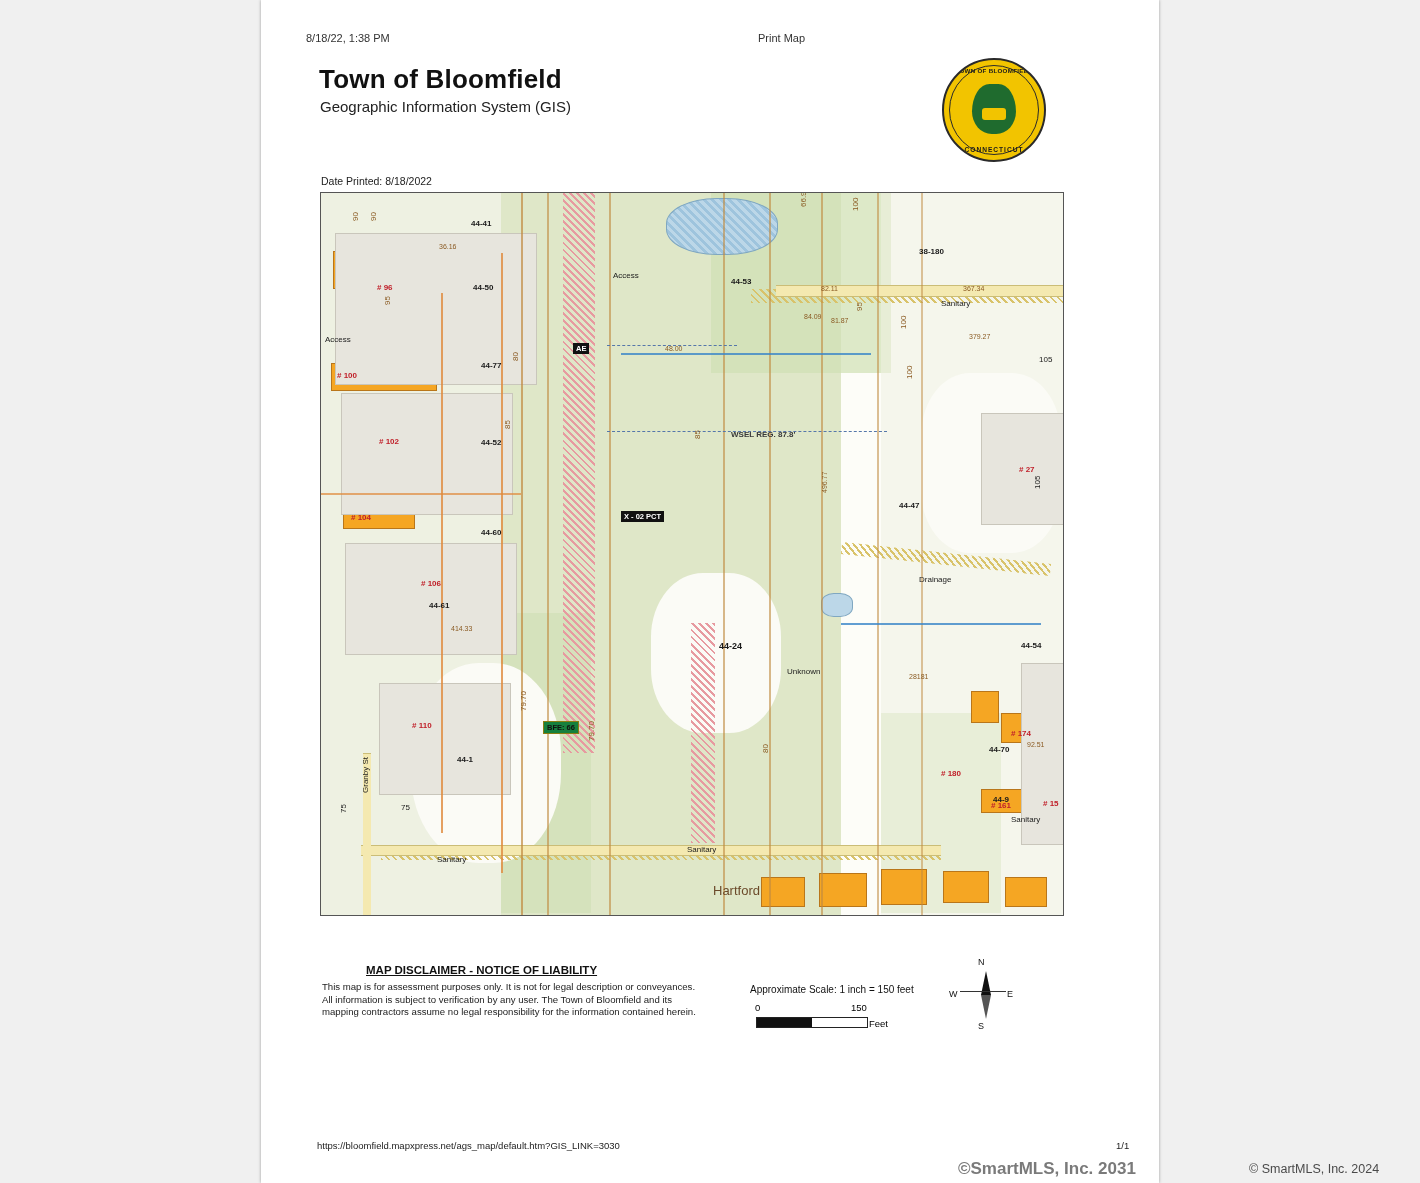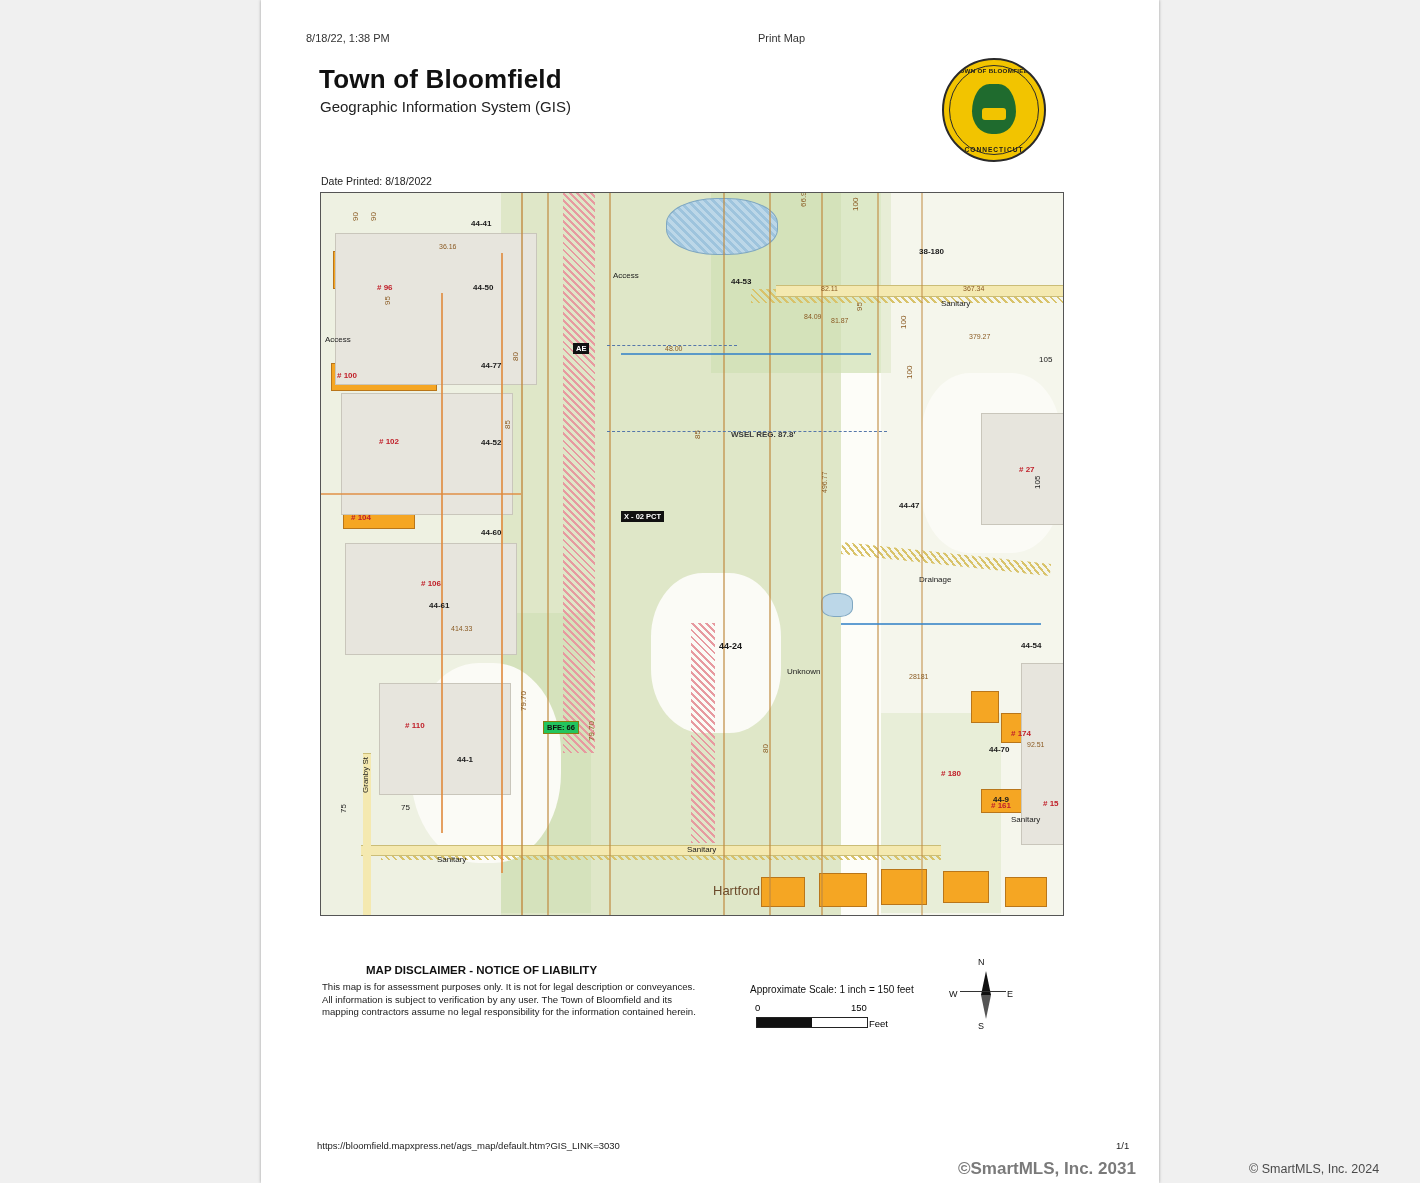--- a/index.html
+++ b/index.html
@@ -39,24 +39,24 @@
   .white-area{position:absolute;background:#fbfbf6;}
   .water{position:absolute;background:#bcd7e8;border:1px solid #7fa7c1;}
   .road{position:absolute;background:#f4e9b0;border-top:1px solid #cbbd77;border-bottom:1px solid #cbbd77;}
   .line-brn{position:absolute;background:#c08a40;}
   .line-org{position:absolute;background:#e08a3c;}
   .line-blue{position:absolute;background:#3a86c8;}
   .hatch{position:absolute;background:repeating-linear-gradient(45deg,#e79aa0 0 2px,transparent 2px 5px);border:1px solid #d3757d;}
   .hatch-y{position:absolute;background:repeating-linear-gradient(45deg,#d9c36a 0 2px,transparent 2px 5px);}
   .dash{position:absolute;border-top:1px dashed #5577aa;}
   .badge{position:absolute;background:#111;color:#fff;font-size:7.5px;font-weight:bold;padding:1px 3px;}
-  .badge.y{background:#22c55e;color:#111;border:1px solid #8a7d12;}
+  .badge.y{background:#15803d;color:#111;border:1px solid #8a7d12;}
 
   
-  .disc-title{position:absolute;left:61px;top:964px;font-size:11.5px;font-weight:bold;color:#111;padding-left:44px;}
+  .disc-title{position:absolute;left:61px;top:964px;font-size:11.5px;font-weight:bold;color:#111;text-decoration:underline;padding-left:44px;}
   .disc-body{position:absolute;left:61px;top:981px;width:385px;font-size:9.6px;line-height:12.6px;color:#222;}
   .scale-note{position:absolute;left:489px;top:984px;font-size:10px;color:#111;}
   .bar-zero{position:absolute;left:494px;top:1002px;font-size:9.5px;}
   .bar-150{position:absolute;left:590px;top:1002px;font-size:9.5px;}
   .bar-feet{position:absolute;left:608px;top:1018px;font-size:9.5px;}
   .bar{position:absolute;left:495px;top:1017px;width:110px;height:9px;border:1px solid #222;background:linear-gradient(to right,#111 0 50%,#fff 50% 100%);}
   .compass{position:absolute;left:686px;top:957px;width:70px;height:76px;}
   .compass .n,.compass .s,.compass .e,.compass .w{position:absolute;font-size:9px;color:#111;}
   .compass .n{left:31px;top:0;}
   .compass .s{left:31px;top:64px;}
@@ -174,21 +174,21 @@
       <div class="lbl b" style="left:700px;top:448px;">44-54</div>
       <div class="lbl b" style="left:668px;top:552px;">44-70</div>
       <div class="lbl b" style="left:672px;top:602px;">44-9</div>
       <div class="lbl b" style="left:598px;top:54px;">38-180</div>
 
       <div class="lbl red" style="left:56px;top:90px;"># 96</div>
       <div class="lbl red" style="left:16px;top:178px;"># 100</div>
       <div class="lbl red" style="left:58px;top:244px;"># 102</div>
       <div class="lbl red" style="left:30px;top:320px;"># 104</div>
       <div class="lbl red" style="left:100px;top:386px;"># 106</div>
-      <div class="lbl red" style="left:84px;top:528px;"># 110</div>
+      <div class="lbl red" style="left:91px;top:528px;"># 110</div>
       <div class="lbl red" style="left:698px;top:272px;"># 27</div>
       <div class="lbl red" style="left:690px;top:536px;"># 174</div>
       <div class="lbl red" style="left:620px;top:576px;"># 180</div>
       <div class="lbl red" style="left:670px;top:608px;"># 161</div>
       <div class="lbl red" style="left:722px;top:606px;"># 15</div>
 
       <div class="lbl" style="left:292px;top:78px;">Access</div>
       <div class="lbl" style="left:4px;top:142px;">Access</div>
       <div class="lbl" style="left:620px;top:106px;">Sanitary</div>
       <div class="lbl" style="left:366px;top:652px;">Sanitary</div>

